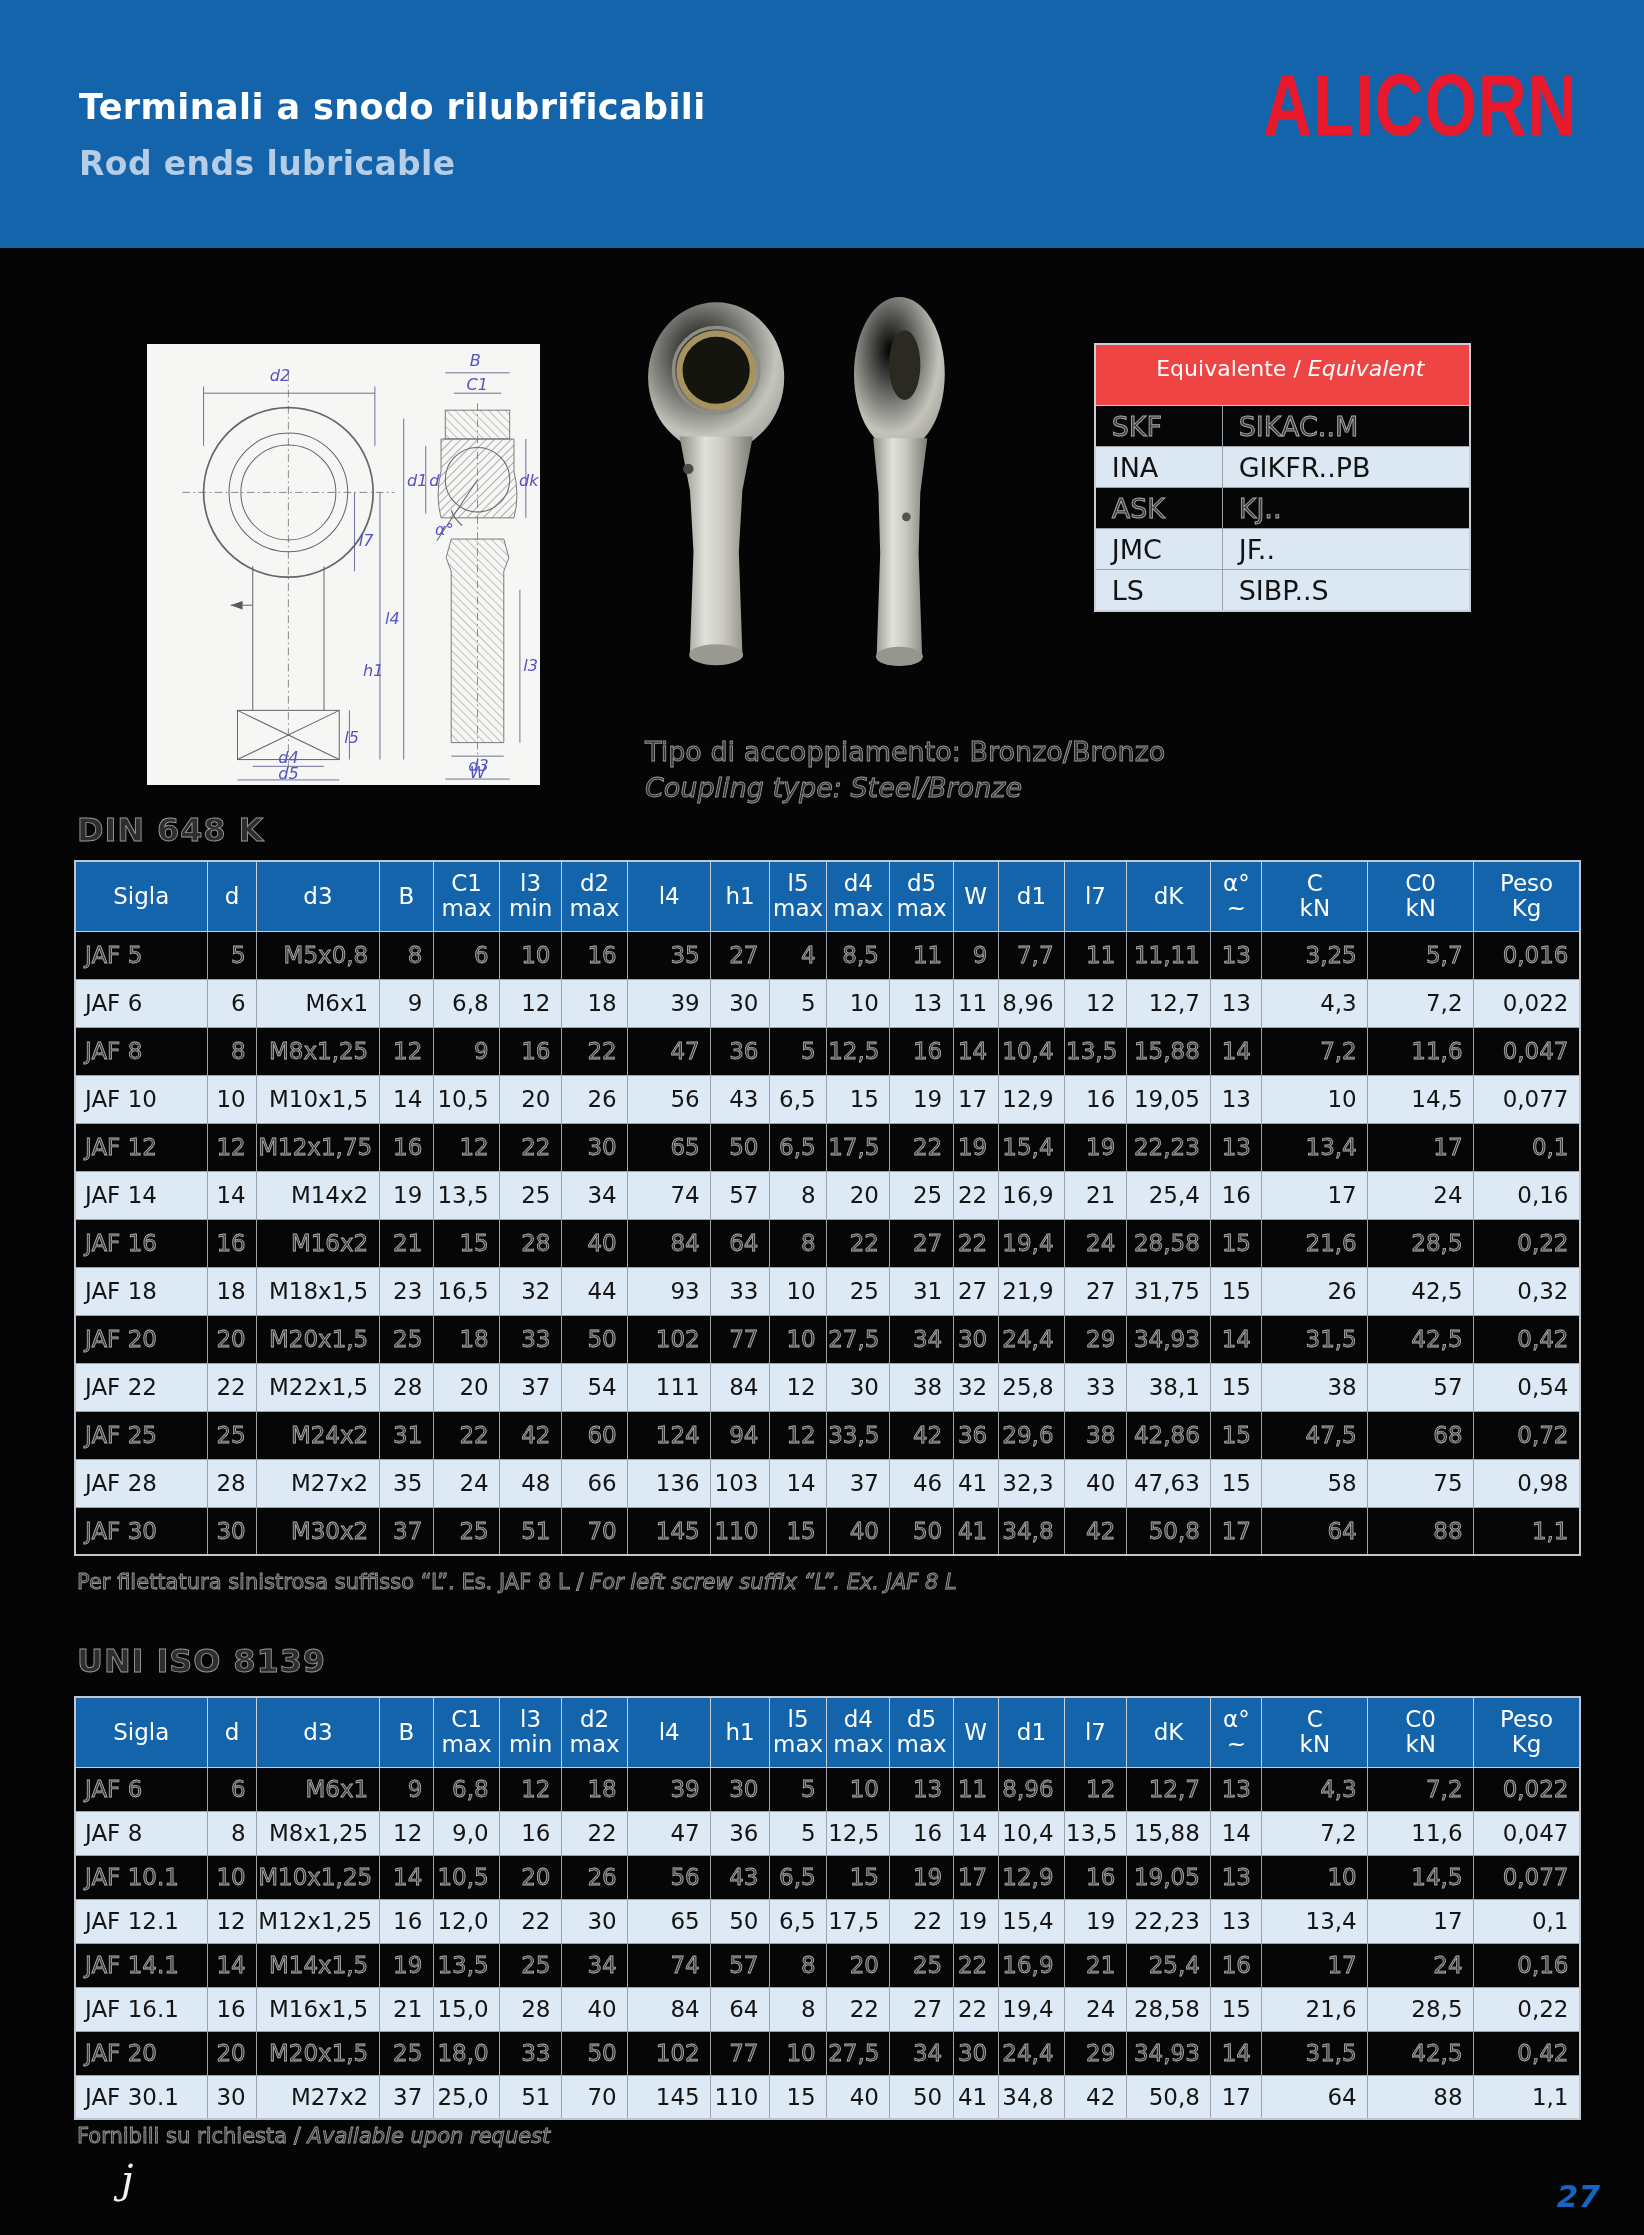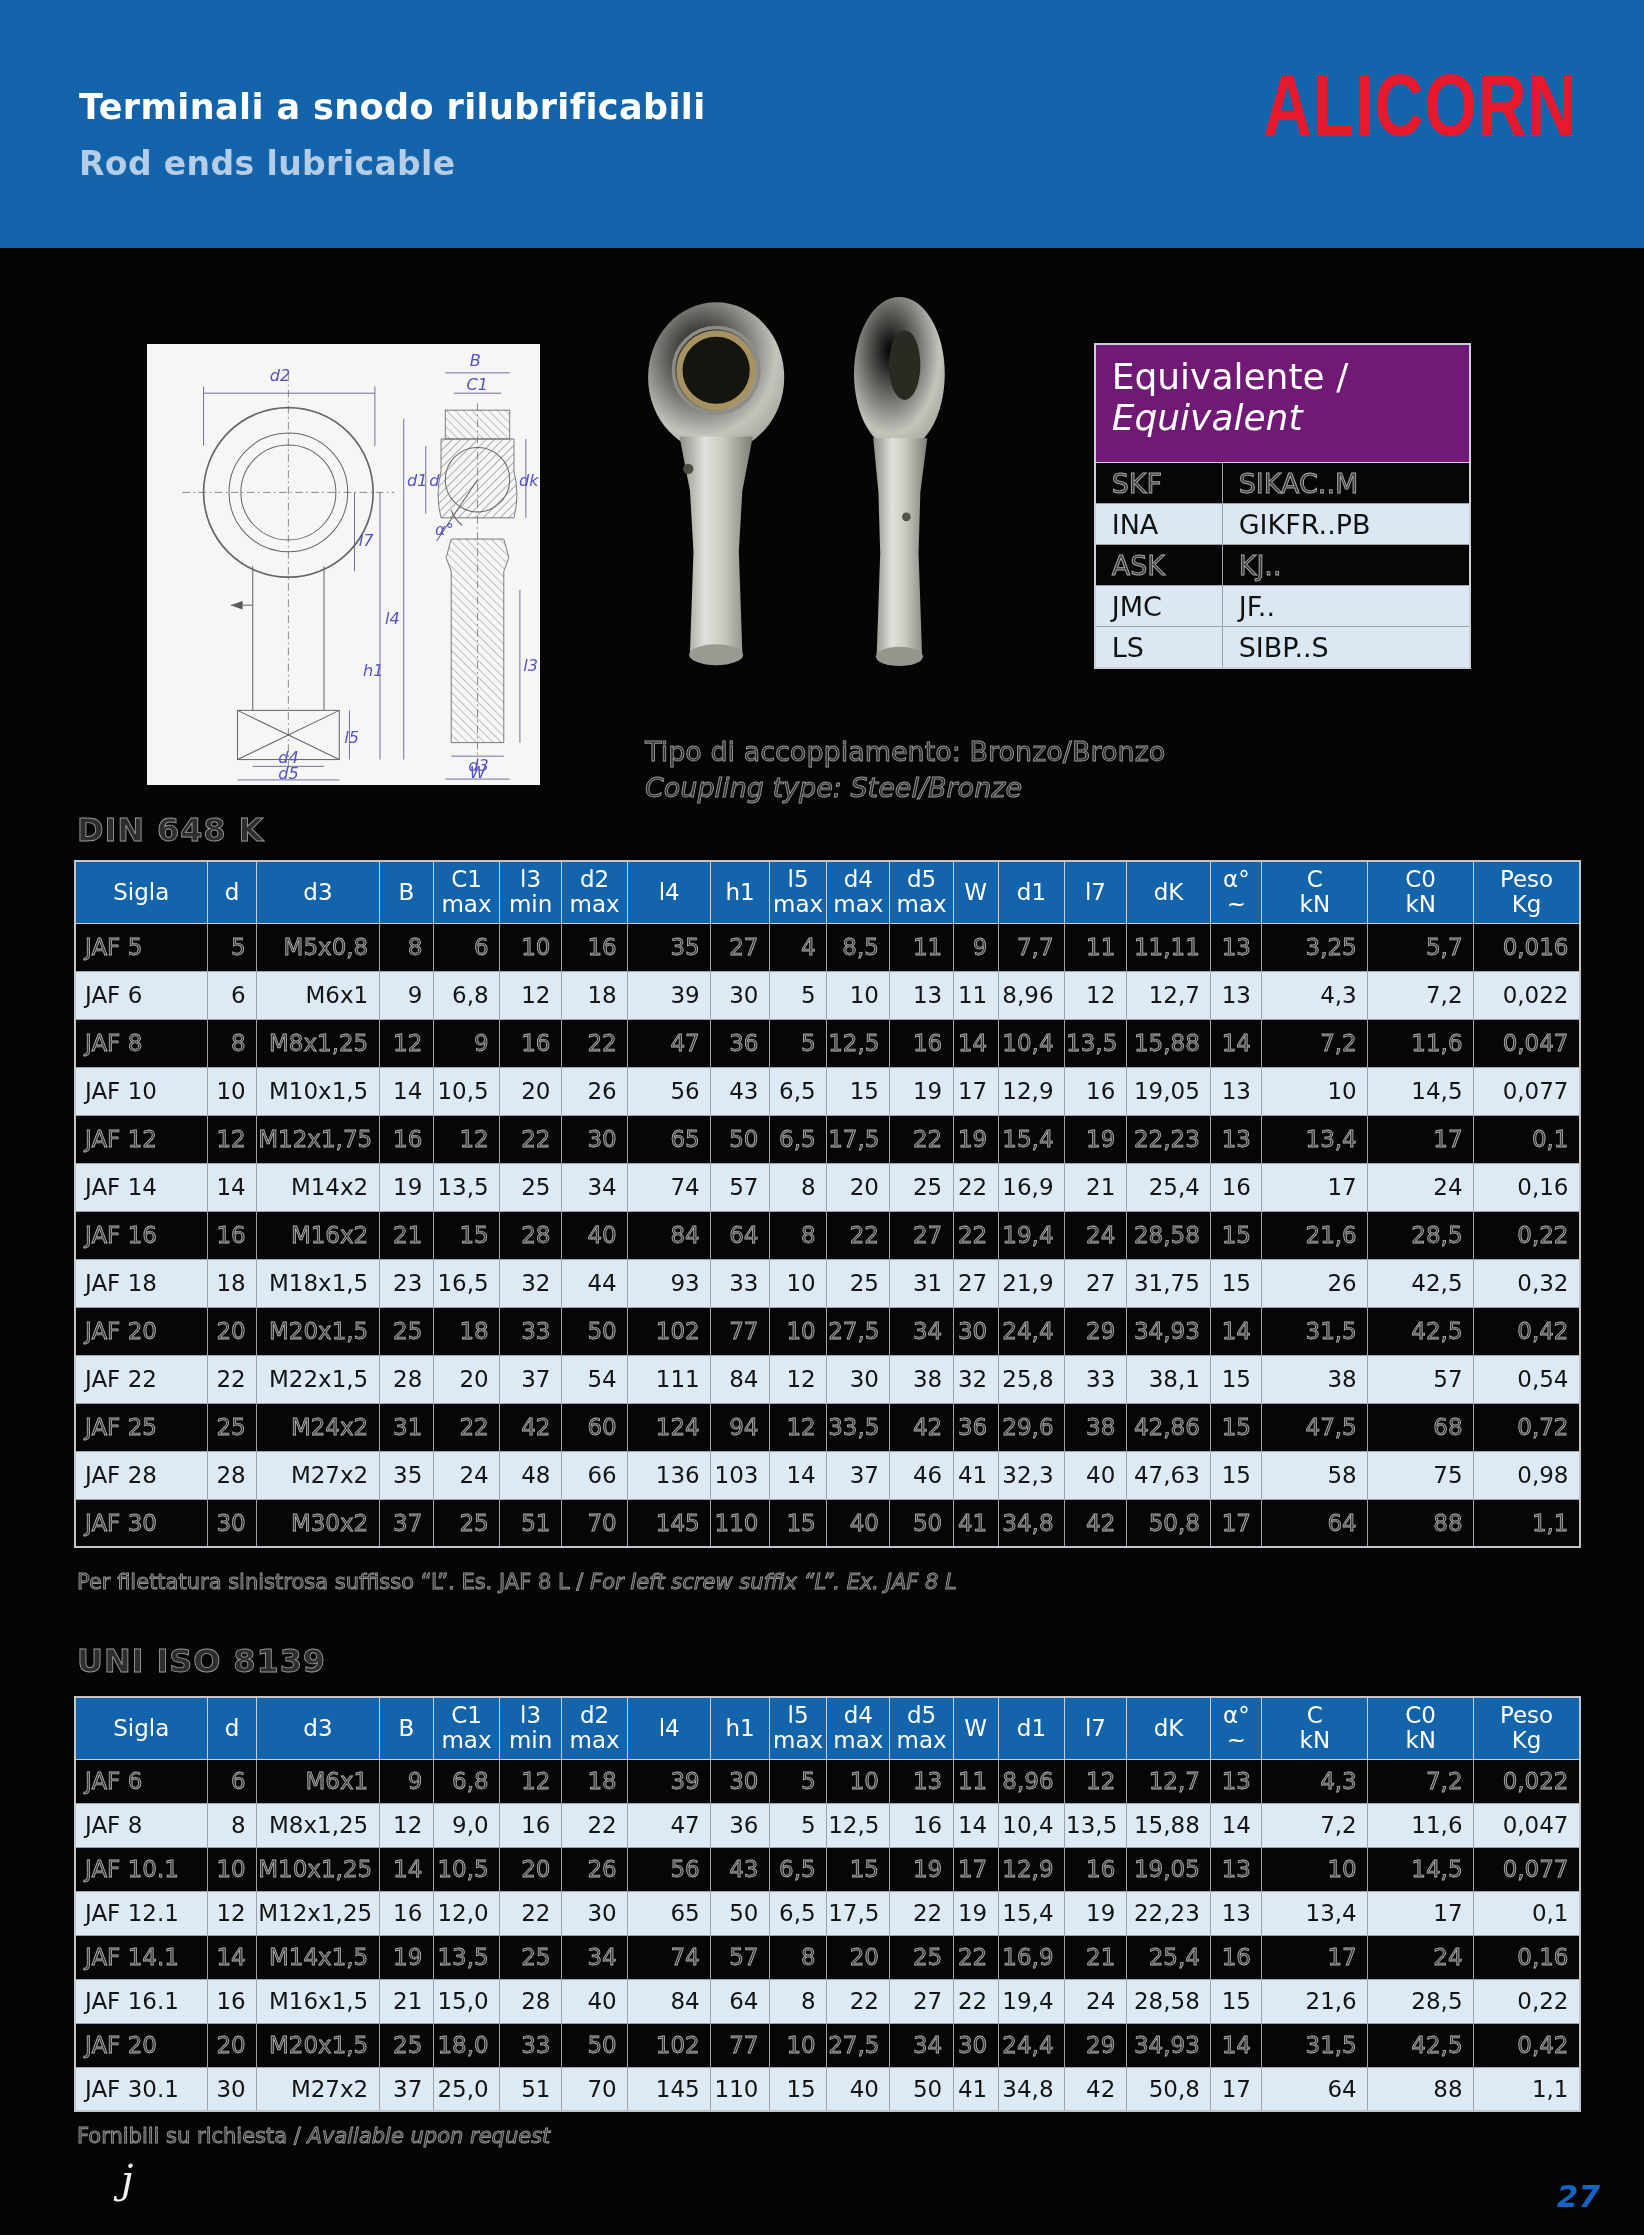--- a/index.html
+++ b/index.html
@@ -20,21 +20,21 @@
   .thin{stroke:#666;stroke-width:1.2;fill:none;}
   .dash{stroke:#777;stroke-width:1;stroke-dasharray:9 4 2 4;fill:none;}
   .dimln{stroke:#5a5a8c;stroke-width:1;fill:none;}
 
   
   .photos{left:611px;top:290px;width:411px;height:397px;}
 
   
   .equiv{left:1094px;top:343px;width:377px;border-collapse:collapse;table-layout:fixed;
          border:2.6px solid #c9cfd4;}
-  .equiv th{background:#701a75;color:#fff;font-size:36px;font-weight:400;text-align:left;
+  .equiv th{background:#ef4444;color:#fff;font-size:22px;font-weight:400;text-align:center;
             padding:10.5px 0 24.5px 15.7px;border:1.7px solid #c9cfd4;}
   .equiv td{font-size:27px;height:38px;padding-left:15.7px;border:1.7px solid #9aa3ab;}
   .equiv tr.light td{background:#dbe8f4;color:#121212;}
   .equiv tr.dark td{background:#060606;color:#3c3c3c;margin-left:40px;-webkit-text-stroke:0.9px #aaaaaa;}
   .equiv td.white-bg{background:#ffffff;color:#121212;-webkit-text-stroke:0;}
 
   
   .ghost{color:#2e2e2e;-webkit-text-stroke:0.9px #989898;}
   .coupling{left:645px;top:734px;font-size:27px;line-height:1.35;}
   .coupling .en{font-style:italic;}
@@ -42,21 +42,21 @@
   .sec-head{left:77px;font-size:32px;font-weight:bold;letter-spacing:0.9px;}
   .note{left:77px;font-size:21px;}
   .note .en{font-style:italic;}
 
   
   table.spec{border-collapse:collapse;table-layout:fixed;width:1507px;border:2.6px solid #c0c6cc;}
   table.spec th{background:#1464ac;color:#ffffff;font-weight:400;font-size:23px;line-height:1.1;
                 border:1.7px solid #c9cfd4;vertical-align:middle;padding:5.2px 0;}
   table.spec td{font-size:23px;border:1.7px solid #9aa3ab;text-align:right;padding-right:10.5px;white-space:nowrap;}
   table.spec td:first-child{text-align:left;padding-left:9px;}
-  table.spec thead tr{height:62px;padding-left:44px;}
+  table.spec thead tr{height:70px;padding-left:44px;}
   .din tbody tr{height:48px;}
   .uni tbody tr{height:44px;}
   table.spec tr.light td{background:#dde9f5;color:#141414;}
   table.spec tr.dark td{background:#060606;color:#3a3a3a;-webkit-text-stroke:0.8px #b2b2b2;}
 
   .din-pos{left:74px;top:860px;}
   .uni-pos{left:74px;top:1696px;}
 
   .page-num{right:45px;top:2178px;color:#1565c0;font-size:31px;font-weight:bold;font-style:italic;}
   .mark-j{left:121px;top:2156px;color:#f2f2f2;font-size:40px;font-style:italic;font-family:"DejaVu Serif",serif;}

